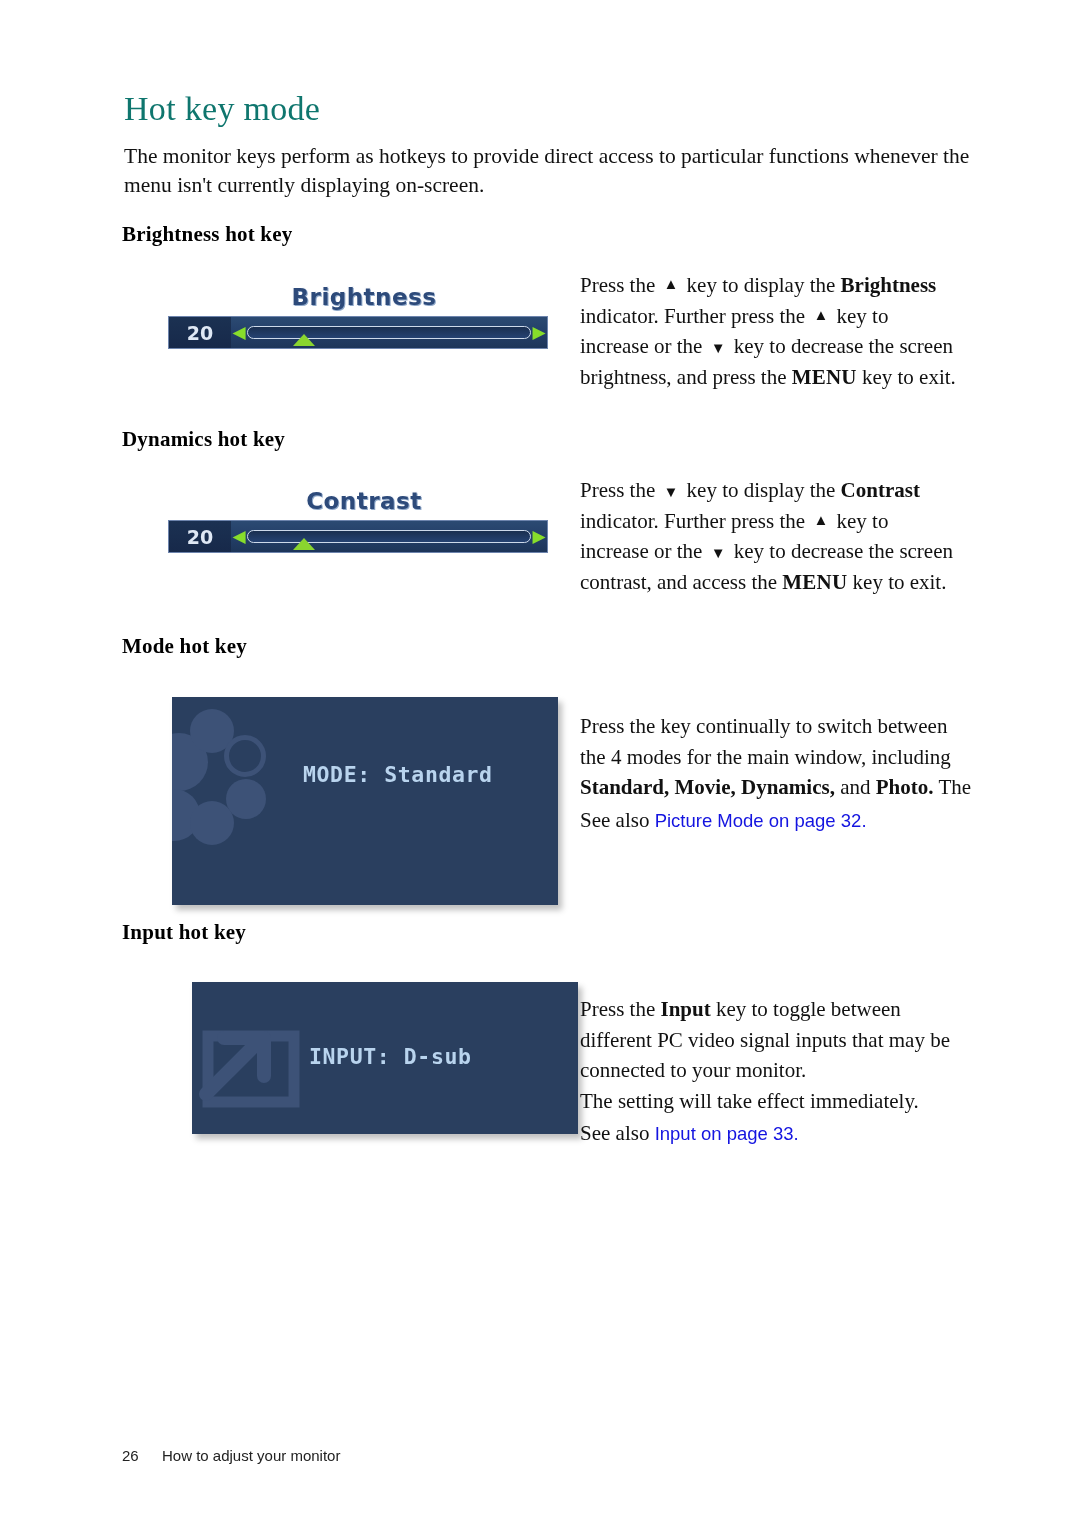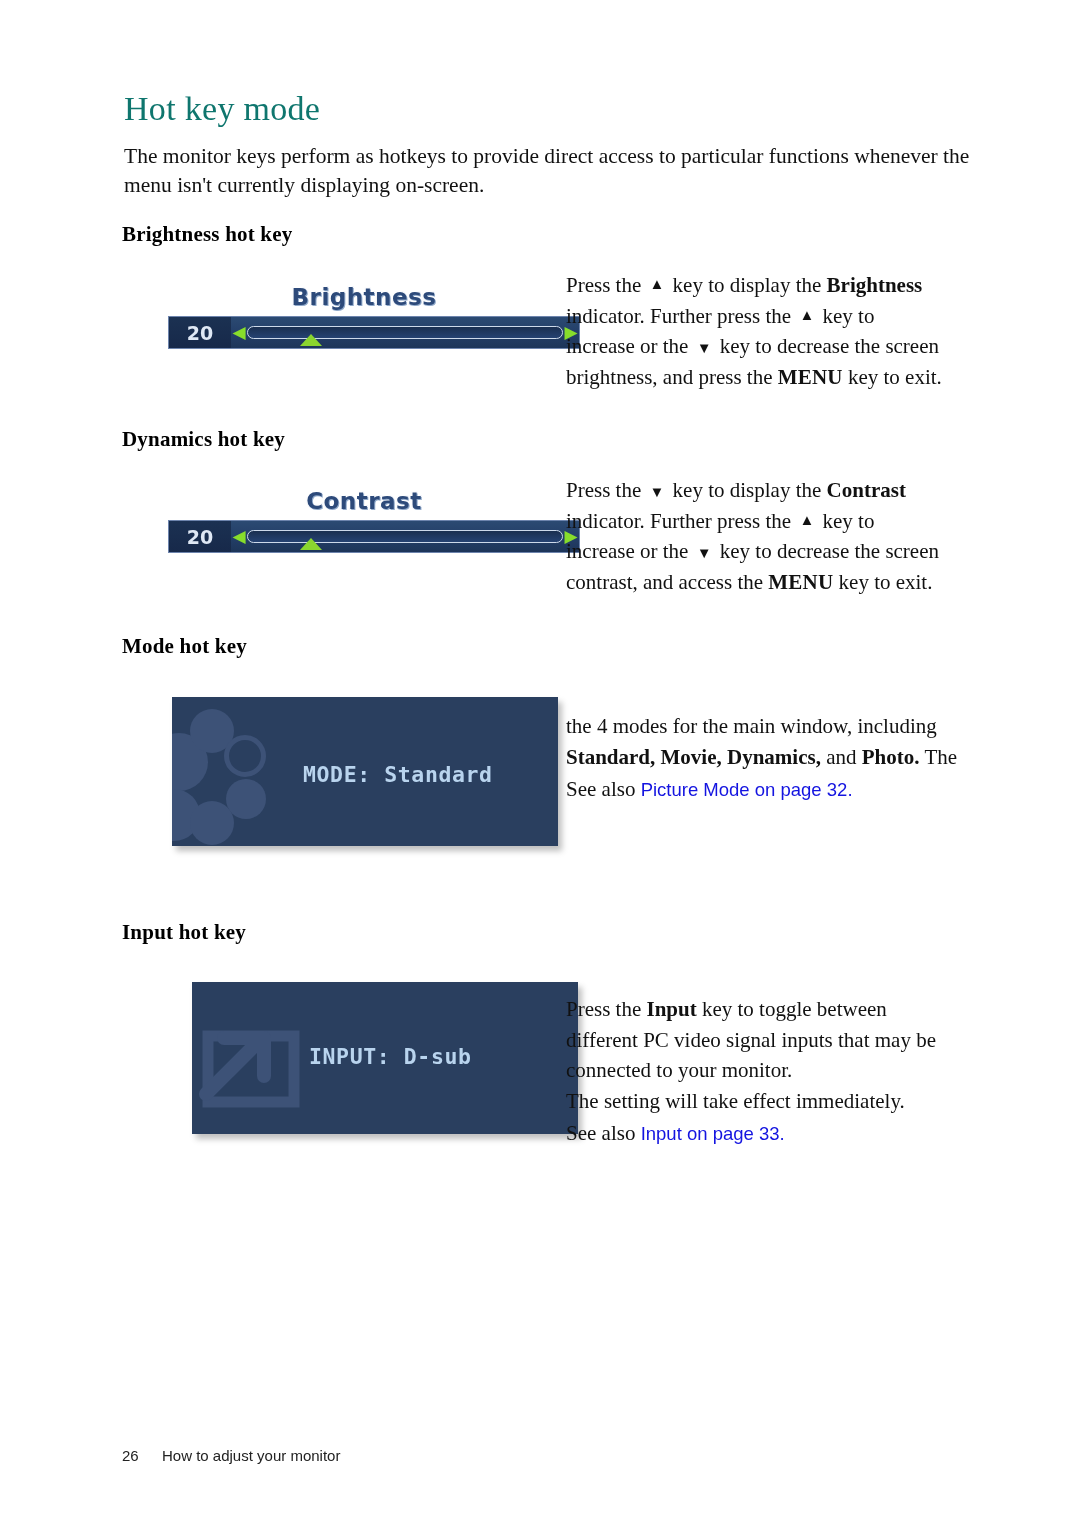--- a/index.html
+++ b/index.html
@@ -55,21 +55,21 @@
     color: #000;
   }
   .sec-head.brightness { top: 222px; }
   .sec-head.contrast   { top: 427px; }
   .sec-head.mode       { top: 634px; }
   .sec-head.input      { top: 920px; }
 
   
   .desc {
     position: absolute;
-    left: 566px;
+    left: 580px;
     width: 400px;
     font-size: 21px;
     line-height: 30.5px;
     color: #111;
   }
   .desc.brightness { top: 270px; }
   .desc.contrast   { top: 475px; }
   .desc.mode       { top: 711px; }
   .desc.input      { top: 994px; }
 
@@ -124,21 +124,21 @@
     paint-order: stroke fill;
     text-shadow:
        1px  1px 0 #8fa8c9,
       -1px -1px 0 #ffffff;
   }
 
   .osd-bar {
     position: absolute;
     left: 0;
     top: 32px;
-    width: 412px;
+    width: 380px;
     height: 33px;
     background: linear-gradient(180deg, #2b4a72 0%, #24406a 45%, #1d3559 100%);
     border: 1px solid #6d84ad;
     box-sizing: border-box;
     display: flex;
     align-items: center;
   }
   .osd-value {
     width: 62px;
     height: 100%;
@@ -187,21 +187,21 @@
     border-left: 11px solid transparent;
     border-right: 11px solid transparent;
     border-bottom: 12px solid #8ad52f;
     transform: translateX(-50%);
   }
 
   
   .osd-panel {
     position: absolute;
     width: 386px;
-    height: 149px;
+    height: 208px;
     background: #2a3f5f;
     box-shadow: 4px 5px 6px rgba(0,0,0,0.25);
     overflow: hidden;
   }
   .osd-panel.mode  { left: 172px; top: 697px; }
   .osd-panel.input { left: 172px; top: 982px; height: 152px; margin-left: 20px; }
 
   .osd-panel-label {
     position: absolute;
     font-family: "DejaVu Sans Mono", monospace;
@@ -340,20 +340,21 @@
       <div class="c" style="left:18px; top:12px; width:44px; height:44px;"></div>
       <div class="ring" style="left:52px; top:38px; width:42px; height:42px;"></div>
       <div class="c" style="left:-24px; top:92px; width:52px; height:52px;"></div>
       <div class="c" style="left:54px; top:82px; width:40px; height:40px;"></div>
       <div class="c" style="left:18px; top:104px; width:44px; height:44px;"></div>
     </div>
     <div class="osd-panel-label">MODE: Standard</div>
   </div>
 
   <div class="desc mode">
+    <div>Press the key continually to switch between</div>
     <div>the 4 modes for the main window, including</div>
     <div>
       <b>Standard, Movie, Dynamics,</b>
       <span>and</span>
       <b>Photo.</b>
       <span>The</span>
     </div>
     <div class="seealso">
       <span class="seealso-text">See also</span>
       <span class="link">Picture Mode on page 32</span><span class="link">.</span>

